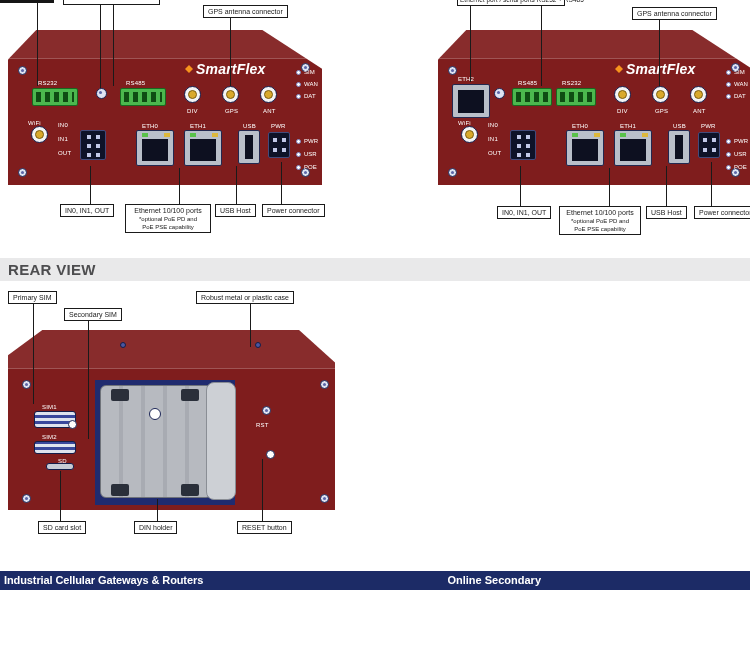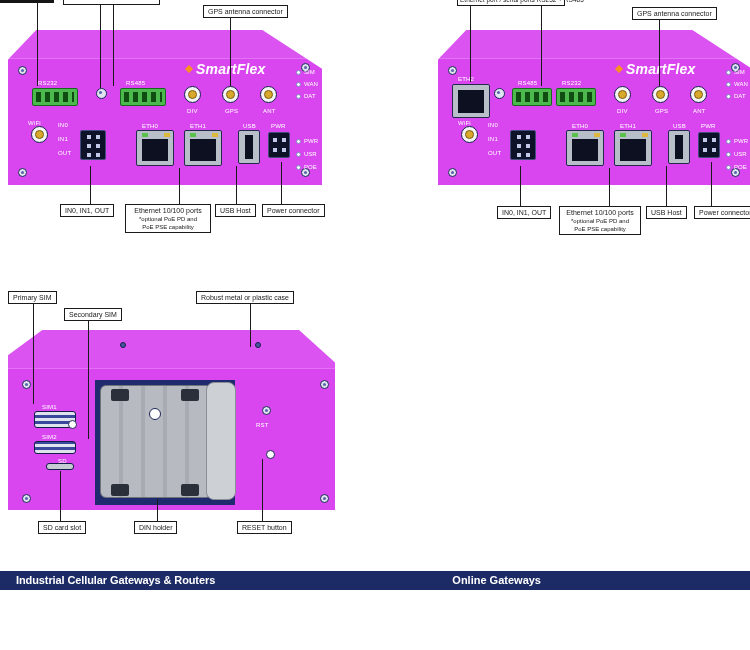--- a/index.html
+++ b/index.html
@@ -8,21 +8,21 @@
   .page{position:relative;width:750px;height:650px;background:#fff;overflow:hidden}
 
   
   .callout{position:absolute;background:#fff;border:1px solid #1a1a1a;color:#1a1a1a;
            font-size:7px;line-height:9px;padding:1px 4px;white-space:nowrap;text-align:center;z-index:5}
   .callout .sub{display:block;font-size:6px;line-height:8px}
   .cline{position:absolute;width:1px;background:#1a1a1a;z-index:4}
   .cutbar{position:absolute;background:#151515;z-index:5}
 
   
-  .device{position:absolute;background:#d946ef;z-index:2}
+  .device{position:absolute;background:#7f1d1d;z-index:2}
   .topface{position:absolute;left:0;right:0;top:0;background:rgba(255,255,255,.07)}
   .edge{position:absolute;left:0;right:0;height:1px;background:rgba(255,255,255,.25)}
   .recess{position:absolute;background:#202b6f}
 
   .portlabel{position:absolute;color:#fff;font-size:6px;line-height:7px;white-space:nowrap;letter-spacing:.2px}
   .screw{position:absolute;width:9px;height:9px;border-radius:50%;background:#dfe3f2;border:1px solid #1c2656}
   .screw::after{content:"";position:absolute;left:2px;top:2px;width:3px;height:3px;border-radius:50%;background:#5b66a8}
   .screw.lg{width:11px;height:11px}
   .screw.dotonly{width:6px;height:6px;background:#4a57a0;border-color:#141d4a}
   .screw.dotonly::after{display:none}
@@ -61,21 +61,21 @@
   .sdslot{position:absolute;background:#c7cbd4;border:1px solid #141d4a;border-radius:3px}
   .bracket{position:absolute;background:repeating-linear-gradient(90deg,#b7bac0 0 18px,#a8abb2 18px 22px);border:1px solid #6f737a;border-radius:6px}
   .bracket .slot{position:absolute;width:18px;height:12px;background:#2a2f3a;border-radius:2px}
   .brackettab{position:absolute;background:#cdd0d5;border:1px solid #8a8e95;border-radius:8px}
   .hole{position:absolute;border-radius:50%;background:#fff;border:1px solid #1c2656}
 
   .section-bar{position:absolute;left:0;width:750px;height:23px;background:#e9e9ea;z-index:1}
   .section-title{position:absolute;left:8px;top:3px;font-size:15px;line-height:17px;font-weight:bold;color:#4d4d4f;letter-spacing:.3px}
 
   .footer-bar{position:absolute;left:0;width:750px;height:19px;background:#1c2b66}
-  .footer-title{position:absolute;left:16px;top:0;height:19px;line-height:19px;color:#fff;font-size:11px;font-weight:bold;letter-spacing:-.1px}
+  .footer-title{position:absolute;left:4px;top:0;height:19px;line-height:19px;color:#fff;font-size:11px;font-weight:bold;letter-spacing:-.1px}
   .footer-dl{position:absolute;right:209px;top:0;height:19px;line-height:19px;color:#fff;font-size:11px;font-weight:bold}
   .footer-urlbox{position:absolute;left:543px;top:2px;width:193px;height:15px;background:#fff;border:1px solid #0f1e52;
                  color:#16255f;font-size:10px;line-height:13px;font-weight:bold;padding:0 4px;white-space:nowrap;overflow:hidden}
 </style>
 </head>
 <body>
 
 <div class="page">
 
   <div class="cutbar" style="left:0;top:0;width:54px;height:3px"></div>
@@ -255,20 +255,23 @@
 
   <div class="callout" style="left:497px;top:206px">IN0, IN1, OUT</div>
   <div class="callout" style="left:559px;top:206px;width:82px">
     <span>Ethernet 10/100 ports</span>
     <span class="sub">*optional PoE PD and</span>
     <span class="sub">PoE PSE capability</span>
   </div>
   <div class="callout" style="left:646px;top:206px">USB Host</div>
   <div class="callout" style="left:694px;top:206px">Power connector</div>
 
+  <div class="section-bar" style="top:258px">
+    <span class="section-title">REAR VIEW</span>
+  </div>
 
   <div class="callout" style="left:8px;top:291px">Primary SIM</div>
   <div class="callout" style="left:64px;top:308px">Secondary SIM</div>
   <div class="callout" style="left:196px;top:291px">Robust metal or plastic case</div>
   <div class="cline" style="left:33px;top:301px;height:103px"></div>
   <div class="cline" style="left:88px;top:318px;height:121px"></div>
   <div class="cline" style="left:250px;top:301px;height:46px"></div>
 
   <div class="device" style="left:8px;top:330px;width:327px;height:180px;clip-path:polygon(0 14%, 10.5% 0, 89% 0, 100% 18%, 100% 100%, 0 100%)">
     <div class="topface" style="height:38px"></div>
@@ -307,16 +310,16 @@
   <div class="cline" style="left:60px;top:471px;height:50px"></div>
   <div class="cline" style="left:157px;top:499px;height:22px"></div>
   <div class="cline" style="left:262px;top:459px;height:62px"></div>
 
   <div class="callout" style="left:38px;top:521px">SD card slot</div>
   <div class="callout" style="left:134px;top:521px">DIN holder</div>
   <div class="callout" style="left:237px;top:521px">RESET button</div>
 
   <div class="footer-bar" style="top:571px">
     <span class="footer-title">Industrial Cellular Gateways &amp; Routers</span>
-    <span class="footer-dl">Online Gateways</span>
+    <span class="footer-dl">Online Secondary</span>
   </div>
 
 </div>
 
 </body></html>

